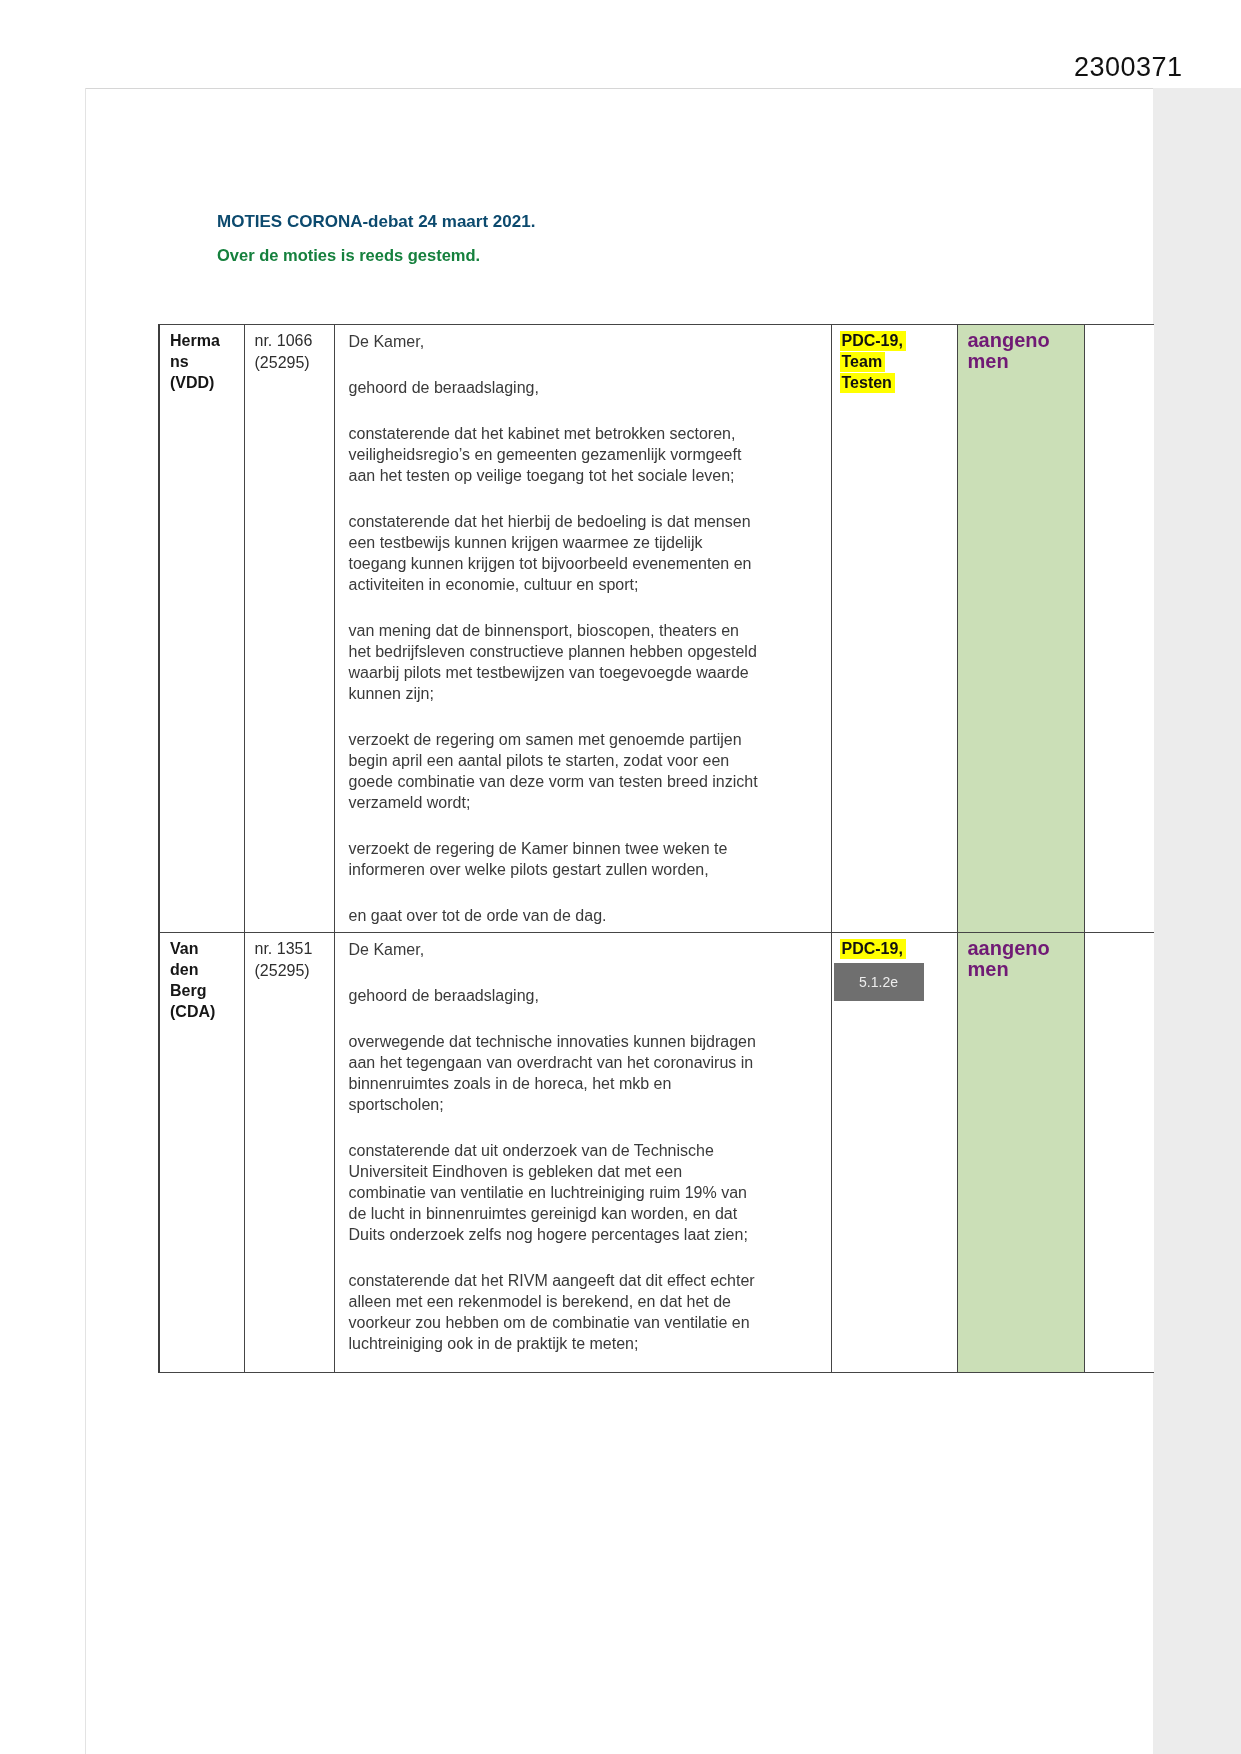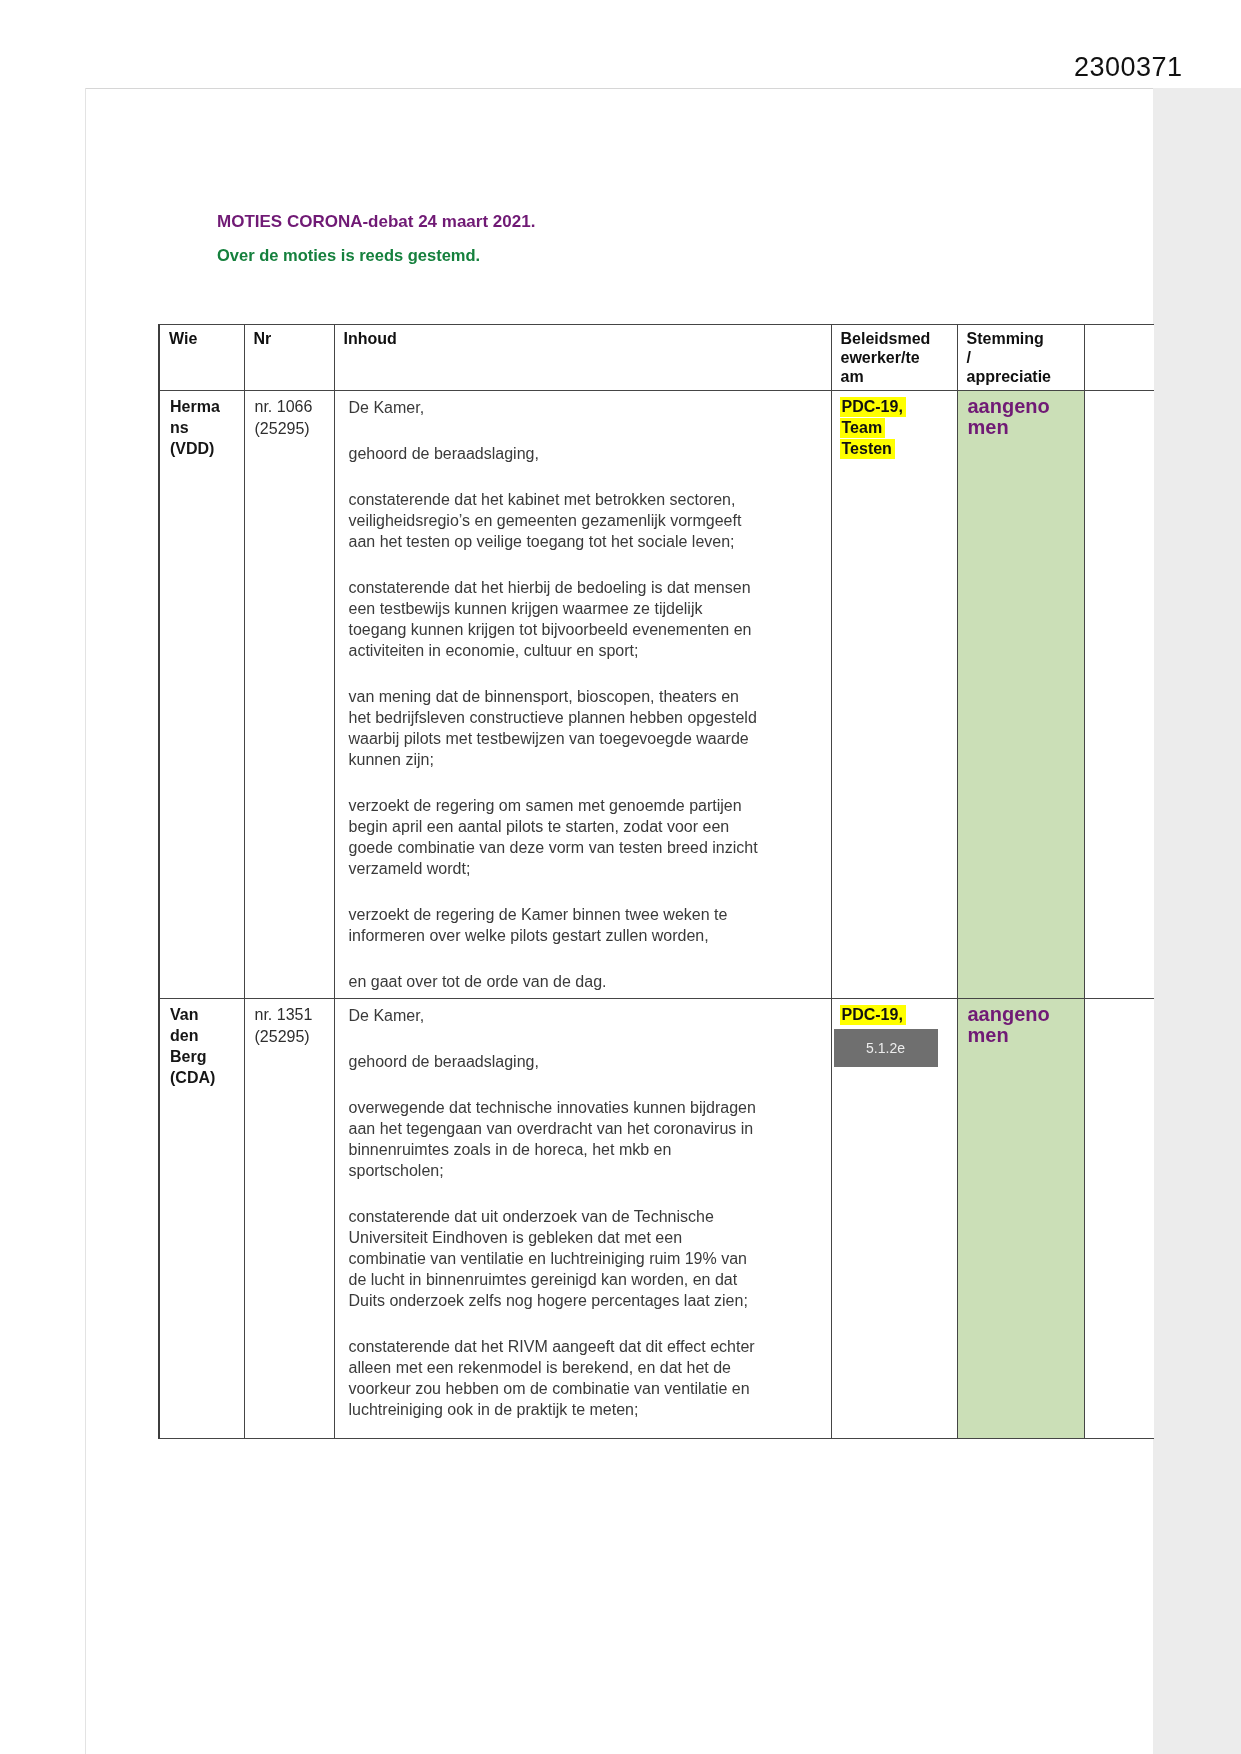--- a/index.html
+++ b/index.html
@@ -35,21 +35,21 @@
     left: 1074px; top: 52px;
     font-size: 27px;
     letter-spacing: 0.5px;
     color: #111111;
   }
   .doc-title {
     position: absolute;
     left: 217px; top: 212px;
     font-size: 17px;
     font-weight: bold;
-    color: #701a75;
+    color: #0c4a6e;
   }
   .doc-subtitle {
     position: absolute;
     left: 217px; top: 246px;
     font-size: 16.5px;
     font-weight: bold;
     color: #15803d;
   }
   table.moties {
     position: absolute;
@@ -113,21 +113,21 @@
   }
   .hl {
     background: var(--highlight, #ffff00);
     padding: 1px 3px 2px 2px;
     box-decoration-break: clone;
     -webkit-box-decoration-break: clone;
   }
   .redaction-box {
     margin-top: 4px;
     margin-left: -6px;
-    width: 104px;
+    width: 90px;
     height: 38px;
     background: var(--redaction_gray, #6f6f6f);
     color: #ededed;
     font-weight: normal;
     font-size: 14px;
     display: flex;
     align-items: center;
     justify-content: center;
   }
   td.stemming-cell {
@@ -158,32 +158,20 @@
 <table class="moties">
   <colgroup>
     <col style="width:85px">
     <col style="width:90px">
     <col style="width:497px">
     <col style="width:126px">
     <col style="width:127px">
     <col style="width:70px">
   </colgroup>
   <tbody>
-      <tr class="header-row">
-    <th>Wie</th>
-    <th>Nr</th>
-    <th>Inhoud</th>
-    <th>Beleidsmed
-ewerker/te
-am</th>
-    <th>Stemming
-/
-appreciatie</th>
-    <th class="cut-col"></th>
-  </tr>
   <tr class="data-row-0">
     <td class="wie-cell">Hermans (VDD)</td>
     <td class="nr-cell">nr. 1066 (25295)</td>
     <td class="inhoud-cell">
           <p>De Kamer,</p>
           <p>gehoord de beraadslaging,</p>
           <p>constaterende dat het kabinet met betrokken sectoren, veiligheidsregio’s en gemeenten gezamenlijk vormgeeft aan het testen op veilige toegang tot het sociale leven;</p>
           <p>constaterende dat het hierbij de bedoeling is dat mensen een testbewijs kunnen krijgen waarmee ze tijdelijk toegang kunnen krijgen tot bijvoorbeeld evenementen en activiteiten in economie, cultuur en sport;</p>
           <p>van mening dat de binnensport, bioscopen, theaters en het bedrijfsleven constructieve plannen hebben opgesteld waarbij pilots met testbewijzen van toegevoegde waarde kunnen zijn;</p>
           <p>verzoekt de regering om samen met genoemde partijen begin april een aantal pilots te starten, zodat voor een goede combinatie van deze vorm van testen breed inzicht verzameld wordt;</p>

